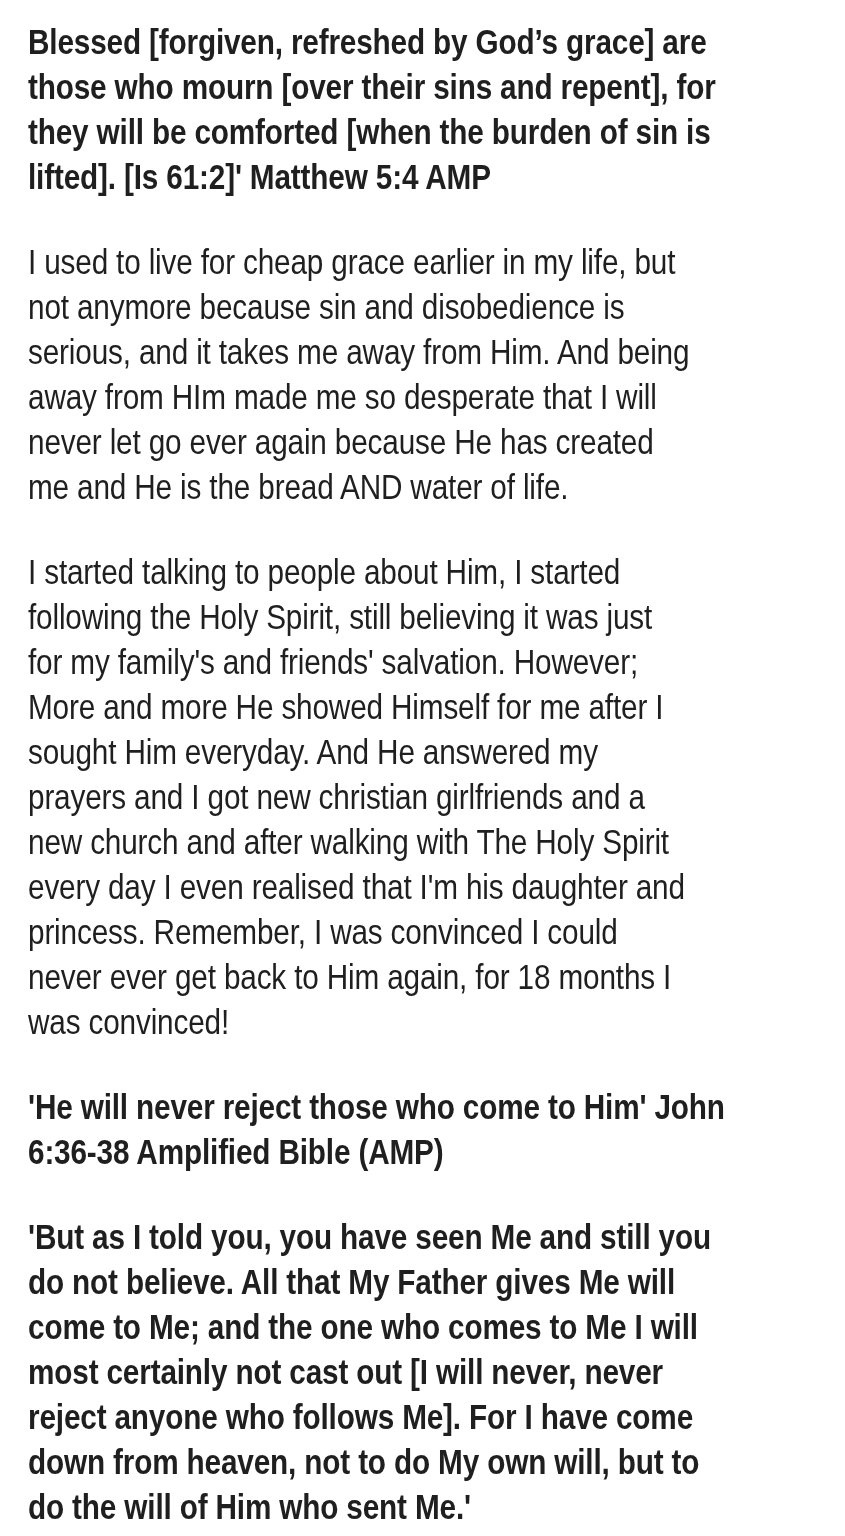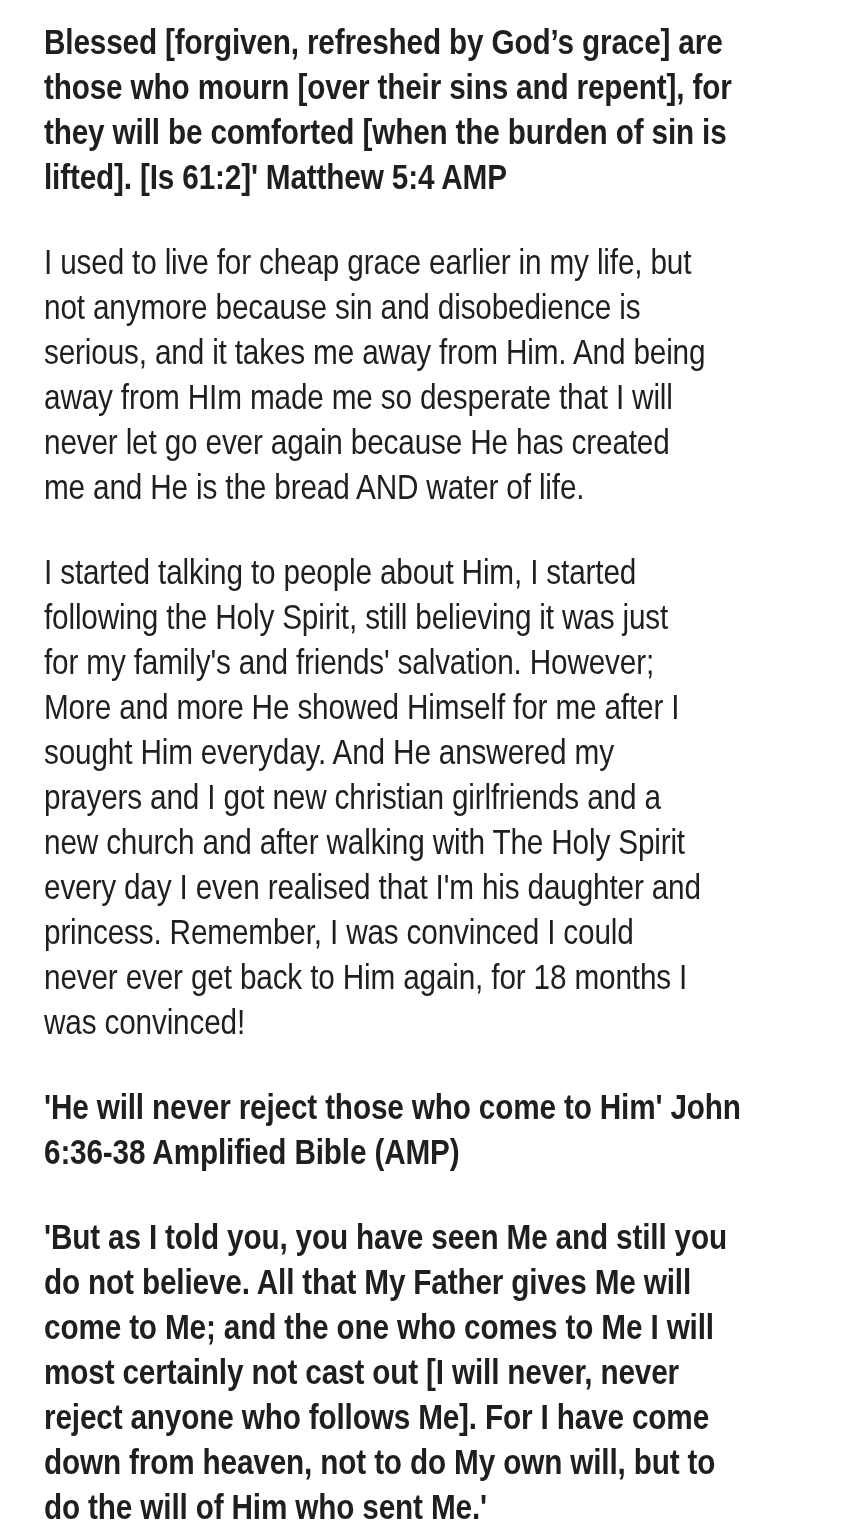--- a/index.html
+++ b/index.html
@@ -9,21 +9,20 @@
     overflow: hidden;
   }
   body {
     width: 845px;
     height: 1536px;
     font-family: "Liberation Sans", sans-serif;
     color: #1f1f1f;
   }
   .doc {
     padding: 19px 0 0 28px;
-    margin-left: 16px;
   }
   .para {
     font-size: 35px;
     line-height: 45px;
     letter-spacing: -0.2px;
     margin: 0 0 40px 0;
     transform: scaleX(0.85);
     transform-origin: 0 0;
   }
   .para.bold {

